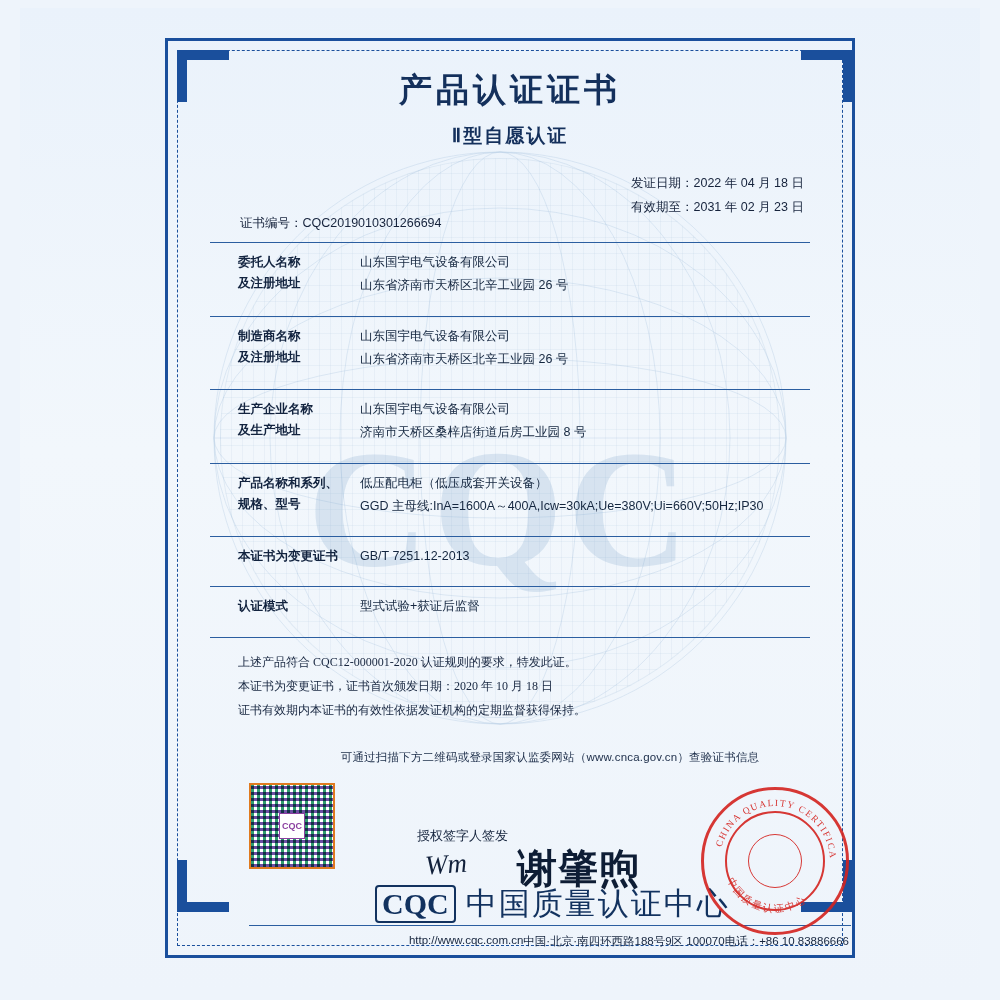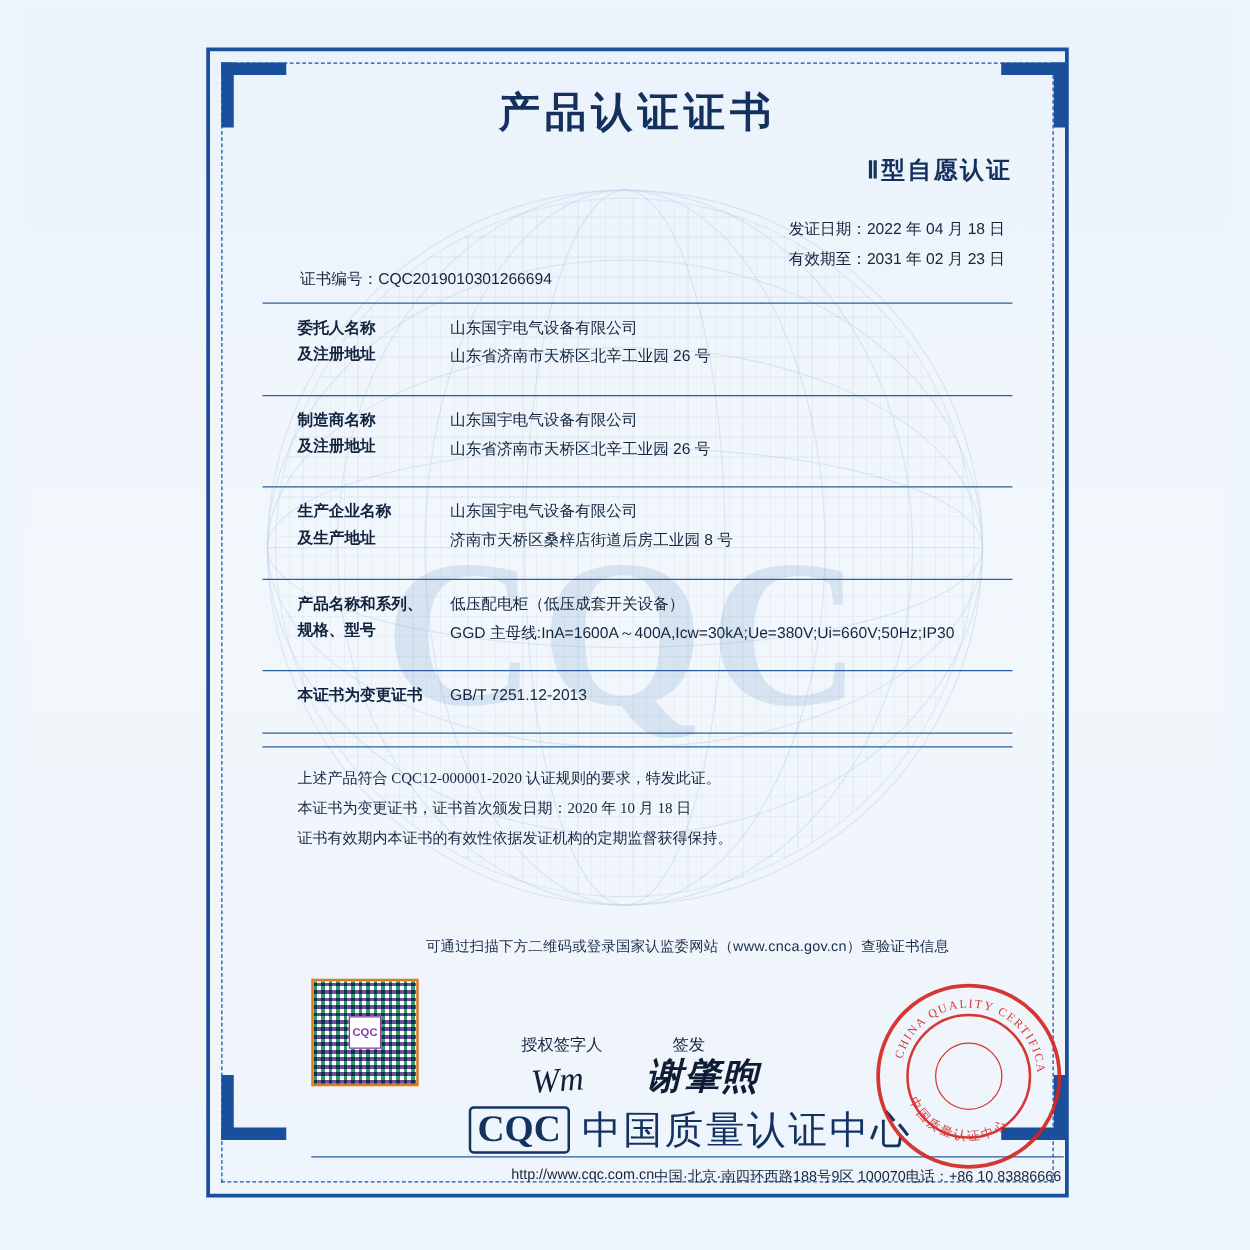--- a/index.html
+++ b/index.html
@@ -118,21 +118,21 @@
   .title {
     text-align: center;
     font-family: "Liberation Serif", serif;
     font-weight: bold;
     font-size: 33px;
     letter-spacing: 4px;
     color: #14305c;
     margin-top: 0;
   }
   .subtitle {
-    text-align: right;
+    text-align: center;
     font-family: "Liberation Serif", serif;
     font-weight: bold;
     font-size: 19px;
     letter-spacing: 2px;
     color: #14305c;
     margin-top: 10px;
   }
 
   .meta {
     margin-top: 26px;
@@ -225,44 +225,42 @@
     font-weight: bold;
     display: flex;
     align-items: center;
     justify-content: center;
   }
   .sign-labels {
     position: absolute;
     left: 200px;
     top: 48px;
     display: flex;
-    gap: 56px;
     font-size: 13px;
     color: #15243d;
   }
   .sig1 {
     position: absolute;
     left: 208px;
     top: 70px;
     font-family: "Liberation Serif", serif;
     font-size: 27px;
     font-style: italic;
     color: #11203a;
     transform: rotate(-4deg);
   }
   .sig2 {
     position: absolute;
     left: 300px;
     top: 62px;
     font-family: "Liberation Serif", serif;
-    font-size: 29px;
+    font-size: 40px;
     font-weight: bold;
     color: #0e1d35;
     letter-spacing: 1px;
-    font-style: italic;
   }
   .cqc-logo {
     position: absolute;
     left: 158px;
     top: 104px;
     display: flex;
     align-items: center;
     gap: 10px;
   }
   .cqc-mark {
@@ -430,20 +428,28 @@
       <div class="row">
         <div class="label">
           <div>本证书为变更证书</div>
         </div>
         <div class="value">
           <div>GB/T 7251.12-2013</div>
         </div>
       </div>
       <hr class="rule">
 
+      <div class="row">
+        <div class="label">
+          <div>认证模式</div>
+        </div>
+        <div class="value">
+          <div>型式试验+获证后监督</div>
+        </div>
+      </div>
       <hr class="rule">
 
       <div class="notes">
         <div>上述产品符合 CQC12-000001-2020 认证规则的要求，特发此证。</div>
         <div>本证书为变更证书，证书首次颁发日期：2020 年 10 月 18 日</div>
         <div>证书有效期内本证书的有效性依据发证机构的定期监督获得保持。</div>
       </div>
     </div>
 
     <div class="bottom">

